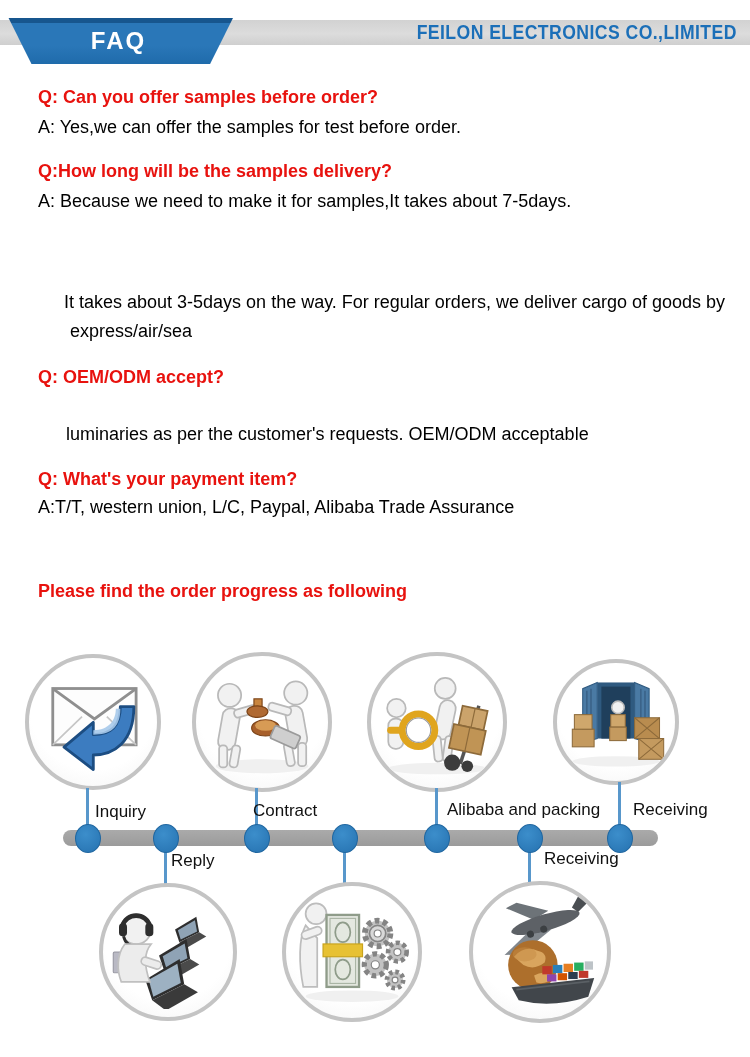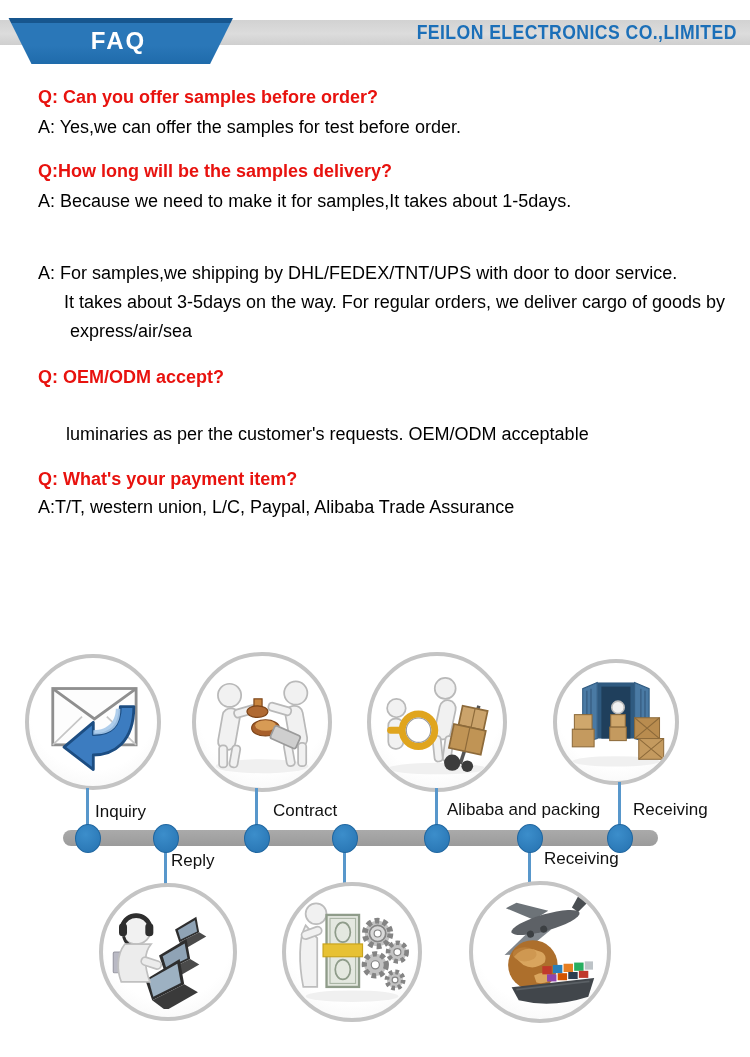--- a/index.html
+++ b/index.html
@@ -43,32 +43,32 @@
   <div class="header-bar"></div>
   <div class="ribbon">
     <span>FAQ</span>
   </div>
   <div class="company">FEILON ELECTRONICS CO.,LIMITED</div>
 
   <div class="tline q" style="left:38px;top:87px">Q: Can you offer samples before order?</div>
   <div class="tline" style="left:38px;top:117px">A: Yes,we can offer the samples for test before order.</div>
 
   <div class="tline q" style="left:38px;top:161px">Q:How long will be the samples delivery?</div>
-  <div class="tline" style="left:38px;top:191px">A: Because we need to make it for samples,It takes about 1-5days.</div>
-
-  <div class="tline" style="left:38px;top:263px">A: For samples,we shipping by DHL/FEDEX/TNT/UPS with door to door service.</div>
+  <div class="tline" style="left:38px;top:191px">A: Because we need to make it for samples,It takes about 7-5days.</div>
+
   <div class="tline" style="left:64px;top:292px">It takes about 3-5days on the way. For regular orders, we deliver cargo of goods by</div>
   <div class="tline" style="left:70px;top:321px">express/air/sea</div>
 
   <div class="tline q" style="left:38px;top:367px">Q: OEM/ODM accept?</div>
   <div class="tline" style="left:66px;top:424px">luminaries as per the customer's requests. OEM/ODM acceptable</div>
 
   <div class="tline" style="left:38px;top:497px">A:T/T, western union, L/C, Paypal, Alibaba Trade Assurance</div>
   <div class="tline q" style="left:38px;top:469px">Q: What's your payment item?</div>
 
+  <div class="red-heading">Please find the order progress as following</div>
 
   <div class="step-circle" style="left:25px;top:654px;width:136px;height:136px">
     <svg viewBox="0 0 100 100">
       <rect x="14" y="20" width="74" height="50" fill="#fdfdfd" stroke="#8f8f8f" stroke-width="2.5"></rect>
       <path d="M14 20 L51 47 L88 20" fill="none" stroke="#8f8f8f" stroke-width="2.5"></path>
       <path d="M14 70 L40 45 M88 70 L62 45" fill="none" stroke="#c6c6c6" stroke-width="1.5"></path>
       <path d="M24 72 L50 50 L50 61 C68 61 74 50 74 36 L86 36 C86 68 68 79 50 79 L50 92 Z" fill="#3c7cc0" stroke="#1c4d82" stroke-width="2.5" stroke-linejoin="round"></path>
       <path d="M50 57 C64 57 70 48 70 38 L74 38 C74 56 64 61 50 61 Z" fill="#a6c9ea" opacity="0.9"></path>
     </svg>
   </div>
@@ -157,21 +157,21 @@
 
   <div class="dot" style="left:75px;top:824px"></div>
   <div class="dot" style="left:153px;top:824px"></div>
   <div class="dot" style="left:244px;top:824px"></div>
   <div class="dot" style="left:332px;top:824px"></div>
   <div class="dot" style="left:424px;top:824px"></div>
   <div class="dot" style="left:517px;top:824px"></div>
   <div class="dot" style="left:607px;top:824px"></div>
 
   <div class="step-label" style="left:95px;top:802px">Inquiry</div>
-  <div class="step-label" style="left:273px;top:801px">Contract</div>
+  <div class="step-label" style="left:253px;top:801px">Contract</div>
   <div class="step-label" style="left:447px;top:800px">Alibaba and packing</div>
   <div class="step-label" style="left:633px;top:800px">Receiving</div>
   <div class="step-label" style="left:171px;top:851px">Reply</div>
   <div class="step-label" style="left:544px;top:849px">Receiving</div>
 
   <div class="step-circle" style="left:99px;top:883px;width:138px;height:138px">
     <svg viewBox="0 0 100 100">
       <rect x="2" y="50" width="13" height="18" rx="1" fill="#b9b9c4" stroke="#9a9aa5" stroke-width="1"></rect>
       <g transform="translate(56,14) scale(0.62)">
         <polygon points="0,26 30,8 34,30 6,44" fill="#2e2e2e"></polygon>

